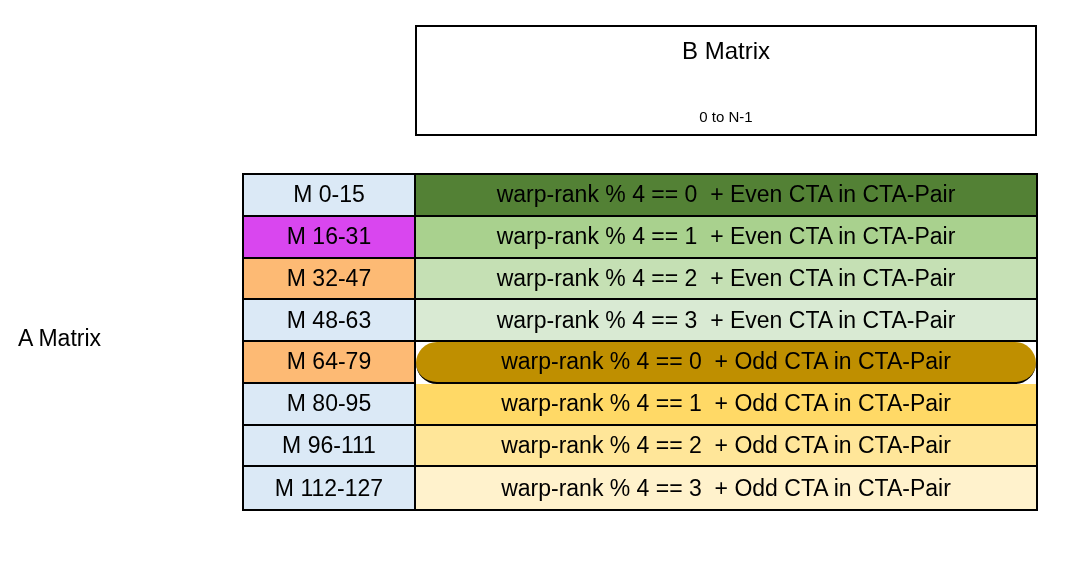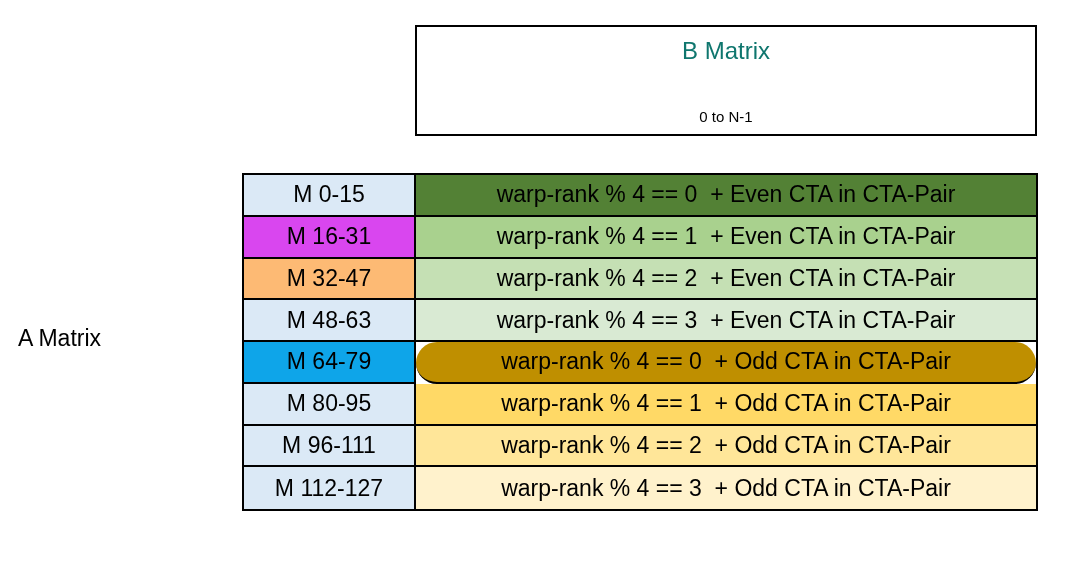--- a/index.html
+++ b/index.html
@@ -20,21 +20,21 @@
     top: 25px;
     width: 622px;
     height: 111px;
     border: 2px solid #000000;
     background: #ffffff;
   }
   .b-matrix-title {
     margin-top: 10px;
     text-align: center;
     font-size: 24px;
-    color: #0f766e;
+    color: #000000;
   }
   .b-matrix-subtitle {
     position: absolute;
     left: 0;
     bottom: 9px;
     width: 100%;
     text-align: center;
     font-size: 15px;
     color: #000000;
   }
@@ -91,21 +91,21 @@
 
     <div class="cell label-cell" style="background-color: #d946ef;">M 16-31</div>
     <div class="cell desc-cell" style="background-color: rgb(169, 209, 142);">warp-rank % 4 == 1  + Even CTA in CTA-Pair</div>
 
     <div class="cell label-cell" style="background-color: #fdba74;">M 32-47</div>
     <div class="cell desc-cell" style="background-color: rgb(197, 224, 180);">warp-rank % 4 == 2  + Even CTA in CTA-Pair</div>
 
     <div class="cell label-cell" style="background-color: rgb(219, 233, 246);">M 48-63</div>
     <div class="cell desc-cell" style="background-color: rgb(217, 234, 211);">warp-rank % 4 == 3  + Even CTA in CTA-Pair</div>
 
-    <div class="cell label-cell" style="background-color: #0ea5e9;">M 64-79</div>
+    <div class="cell label-cell" style="background-color: #fdba74;">M 64-79</div>
     <div class="cell desc-cell" style="background-color: rgb(191, 143, 0); border-radius: 21px;">warp-rank % 4 == 0  + Odd CTA in CTA-Pair</div>
 
     <div class="cell label-cell" style="background-color: rgb(219, 233, 246);">M 80-95</div>
     <div class="cell desc-cell" style="background-color: rgb(255, 217, 102);">warp-rank % 4 == 1  + Odd CTA in CTA-Pair</div>
 
     <div class="cell label-cell" style="background-color: rgb(219, 233, 246);">M 96-111</div>
     <div class="cell desc-cell" style="background-color: rgb(255, 230, 153);">warp-rank % 4 == 2  + Odd CTA in CTA-Pair</div>
 
     <div class="cell label-cell" style="background-color: rgb(219, 233, 246);">M 112-127</div>
     <div class="cell desc-cell" style="background-color: rgb(255, 242, 204);">warp-rank % 4 == 3  + Odd CTA in CTA-Pair</div>

